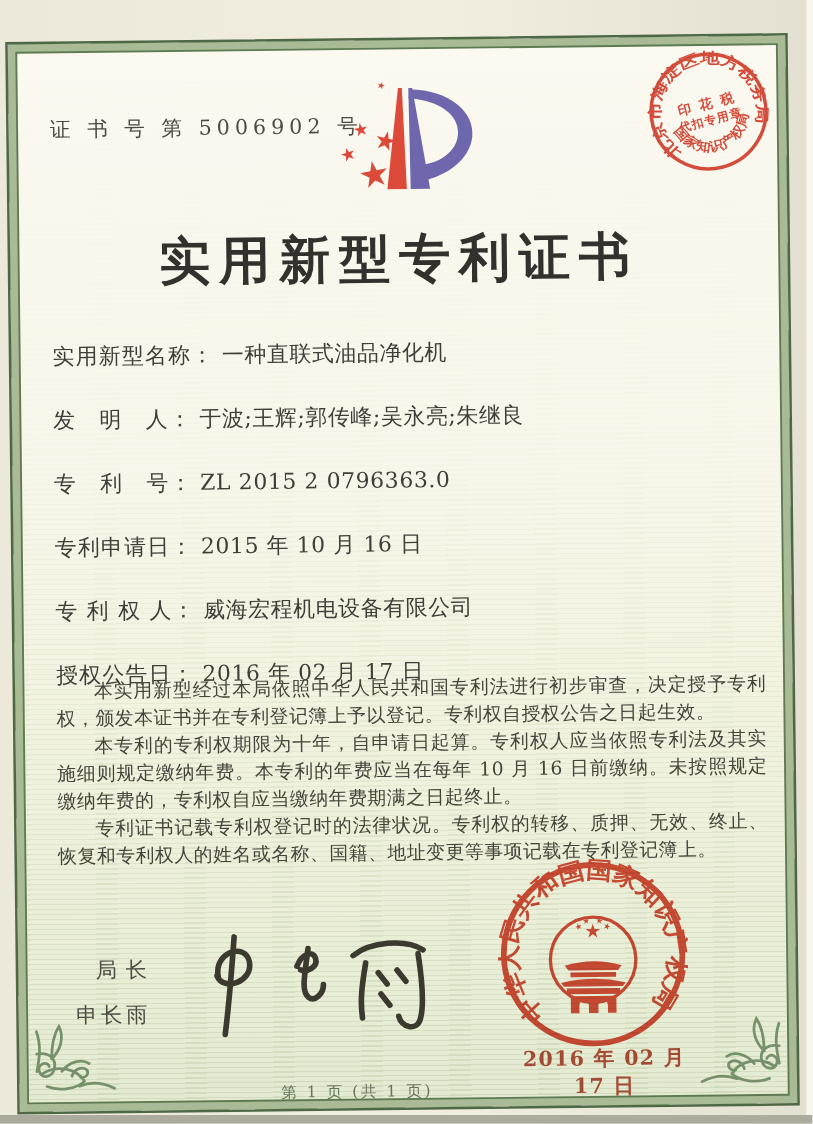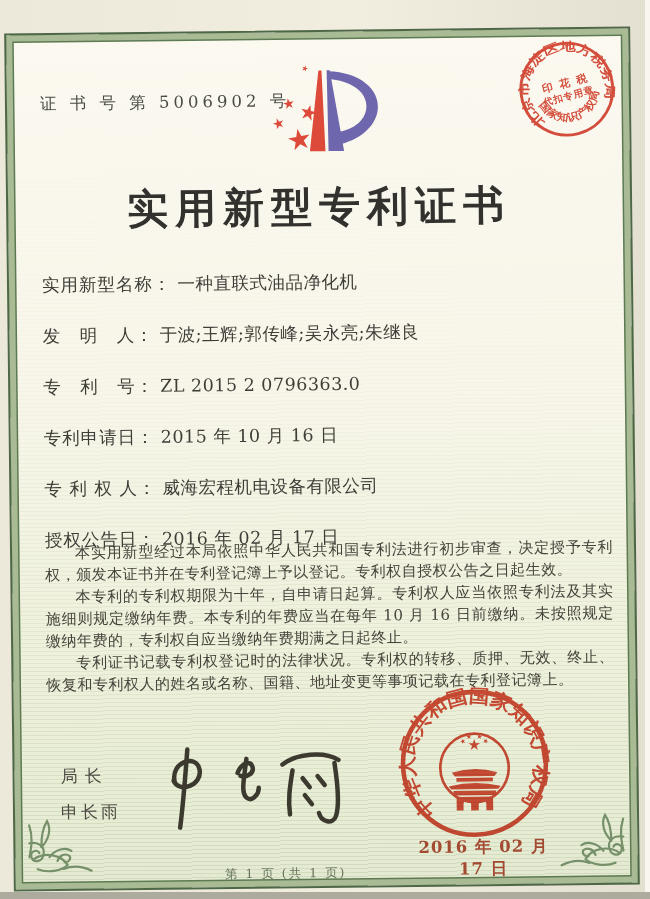--- a/index.html
+++ b/index.html
@@ -30,22 +30,22 @@
   .title{position:absolute;left:0;right:0;top:148px;text-align:center;
     font-size:41px;font-weight:bold;letter-spacing:7px;color:#33312d;}
   .fields{position:absolute;left:33px;top:238px;width:575px;}
   .field-row{height:21px;margin-bottom:30px;font-size:17.5px;color:#3f3d37;white-space:nowrap;}
   .field-label{letter-spacing:1px;}
   .field-value{margin-left:6px;letter-spacing:.5px;}
   .paragraphs{position:absolute;left:33px;top:507px;width:568px;color:#46433b;
     font-size:15px;line-height:22px;text-align:justify;}
   .paragraphs p{margin:0;text-indent:2em;letter-spacing:.5px;}
   .signer{position:absolute;left:46px;top:730px;color:#4c4a43;font-size:17px;}
-  .signer .signer-title{letter-spacing:7px;margin-bottom:13px;}
-  .signer .signer-name{letter-spacing:3px;text-align:right;}
+  .signer .signer-title{letter-spacing:7px;margin-bottom:13px;margin-left:16px;}
+  .signer .signer-name{letter-spacing:3px;}
   .signature{position:absolute;left:128px;top:700px;}
   .office-seal{position:absolute;left:384px;top:657px;mix-blend-mode:multiply;opacity:.93;}
   .issue-date{position:absolute;left:388px;top:806px;width:160px;text-align:center;
     font-size:16.5px;letter-spacing:1px;color:#a34a33;font-weight:bold;}
   .page-footer{position:absolute;left:150px;top:833px;width:240px;text-align:center;
     font-size:12.5px;letter-spacing:2px;color:#66755c;}
   .corner-flourish{position:absolute;bottom:8px;}
   .corner-flourish.left{left:8px;}
   .corner-flourish.right{right:8px;transform:scaleX(-1);}
   svg text{font-family:"DejaVu Serif","Liberation Serif",serif;}

